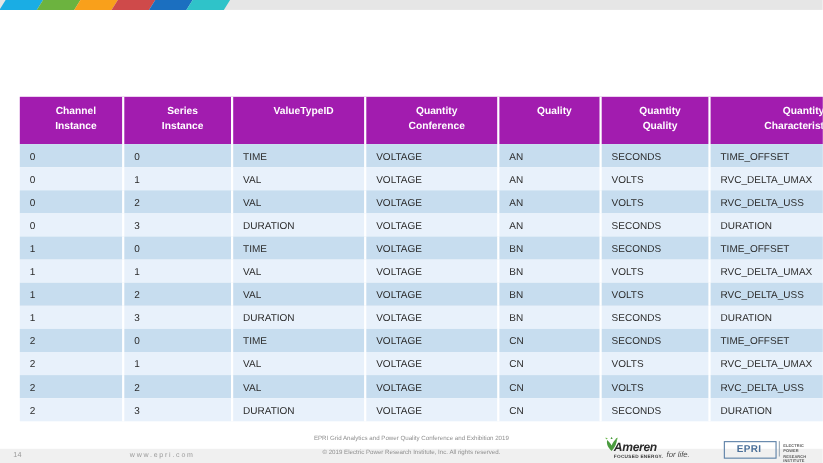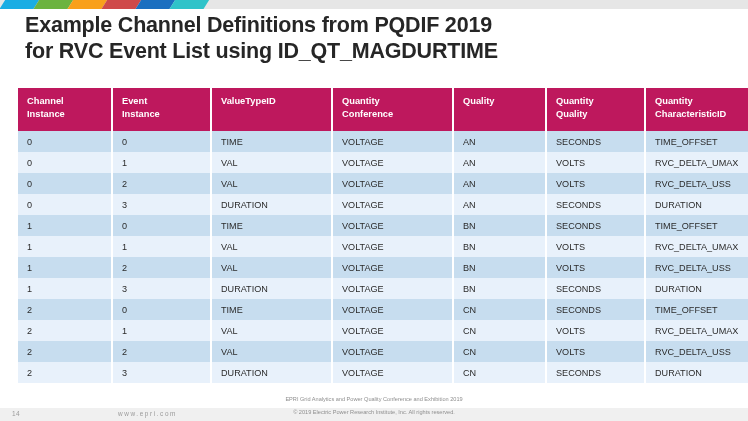--- a/index.html
+++ b/index.html
@@ -22,23 +22,23 @@
     line-height:26px;letter-spacing:-0.2px;
   }
   .title .l2{display:block;}
 
   
   .tbl{
     position:absolute;left:18px;top:88px;width:713px;
     border-collapse:collapse;table-layout:fixed;
   }
   .tbl th{
-    background:#be185d;color:#ffffff;
+    background:#a21caf;color:#ffffff;
     font-size:9.3px;font-weight:bold;
-    text-align:left;vertical-align:top;
+    text-align:center;vertical-align:top;
     padding:7px 0 7px 9px;
     height:29px;
     border-right:2px solid #ffffff;
     line-height:12.5px;
   }
   .tbl th:last-child{border-right:none;}
   .tbl td{
     font-size:9.1px;color:#2b2b2b;
     padding:4px 0 4px 9px;height:13px;
     border-right:2px solid #ffffff;
@@ -80,30 +80,26 @@
 
   <div class="topbar">
       <div class="stripe" style="background: rgb(26, 173, 228); left: 2px;"></div>
       <div class="stripe" style="background: rgb(108, 179, 63); left: 36px;"></div>
       <div class="stripe" style="background: rgb(249, 160, 27); left: 70px;"></div>
       <div class="stripe" style="background: rgb(207, 74, 74); left: 104px;"></div>
       <div class="stripe" style="background: rgb(27, 111, 192); left: 138px;"></div>
       <div class="stripe" style="background: rgb(47, 195, 201); left: 172px;"></div>
     </div>
 
-  <div class="title">
-    <span>Example Channel Definitions from PQDIF 2019</span>
-    <span class="l2">for RVC Event List using ID_QT_MAGDURTIME</span>
-  </div>
 
   <table class="tbl">
     <thead>
       <tr id="thead-row">
           <th style="width: 84px;"><span>Channel</span><span class="wbrk">Instance</span></th>
-          <th style="width: 88px;"><span>Event</span><span class="wbrk">Instance</span></th>
+          <th style="width: 88px;"><span>Series</span><span class="wbrk">Instance</span></th>
           <th style="width: 110px;"><span>ValueTypeID</span></th>
           <th style="width: 110px;"><span>Quantity</span><span class="wbrk">Conference</span></th>
           <th style="width: 82px;"><span>Quality</span></th>
           <th style="width: 88px;"><span>Quantity</span><span class="wbrk">Quality</span></th>
           <th style="width: 151px;"><span>Quantity</span><span class="wbrk">CharacteristicID</span></th>
         </tr>
     </thead>
     <tbody id="tbody">
         <tr class="odd">
           <td>0</td>
@@ -215,15 +211,35 @@
         </tr>
       </tbody>
   </table>
 
   <div class="footline"></div>
   <div class="pagenum">14</div>
   <div class="epriurl">www.epri.com</div>
   <div class="conf">EPRI Grid Analytics and Power Quality Conference and Exhibition 2019</div>
   <div class="copy">© 2019 Electric Power Research Institute, Inc. All rights reserved.</div>
 
-
+  <div class="ameren" style="left:540px;">
+    <svg class="am-leaf" width="16" height="14" viewBox="0 0 16 14">
+      <path d="M8 13 C5 10 3 7 4 3 C6 5 7 6 8 8 C9 5 11 3 13 1 C13 6 11 10 8 13 Z" fill="#4a9b3f"></path>
+      <path d="M7 2 L8 0 L9 2 Z" fill="#4a9b3f"></path>
+      <path d="M3.5 2.5 L2 1 L4.5 1.2 Z" fill="#6bb84f"></path>
+      <path d="M11.5 2.2 L13.6 0.8 L13 3 Z" fill="#6bb84f"></path>
+    </svg>
+    <div class="am-word">Ameren</div>
+    <div class="am-sub">FOCUSED ENERGY.</div>
+    <div class="am-forlife">for life.</div>
+  </div>
+
+  <div class="eprilogo">
+    <div class="epri-mark"></div>
+    <div class="epri-letters">EPRI</div>
+    <div class="epri-div"></div>
+    <div class="epri-txt">
+      <span>ELECTRIC POWER</span><br>
+      <span>RESEARCH INSTITUTE</span>
+    </div>
+  </div>
 
 </div>
 
 </body></html>

